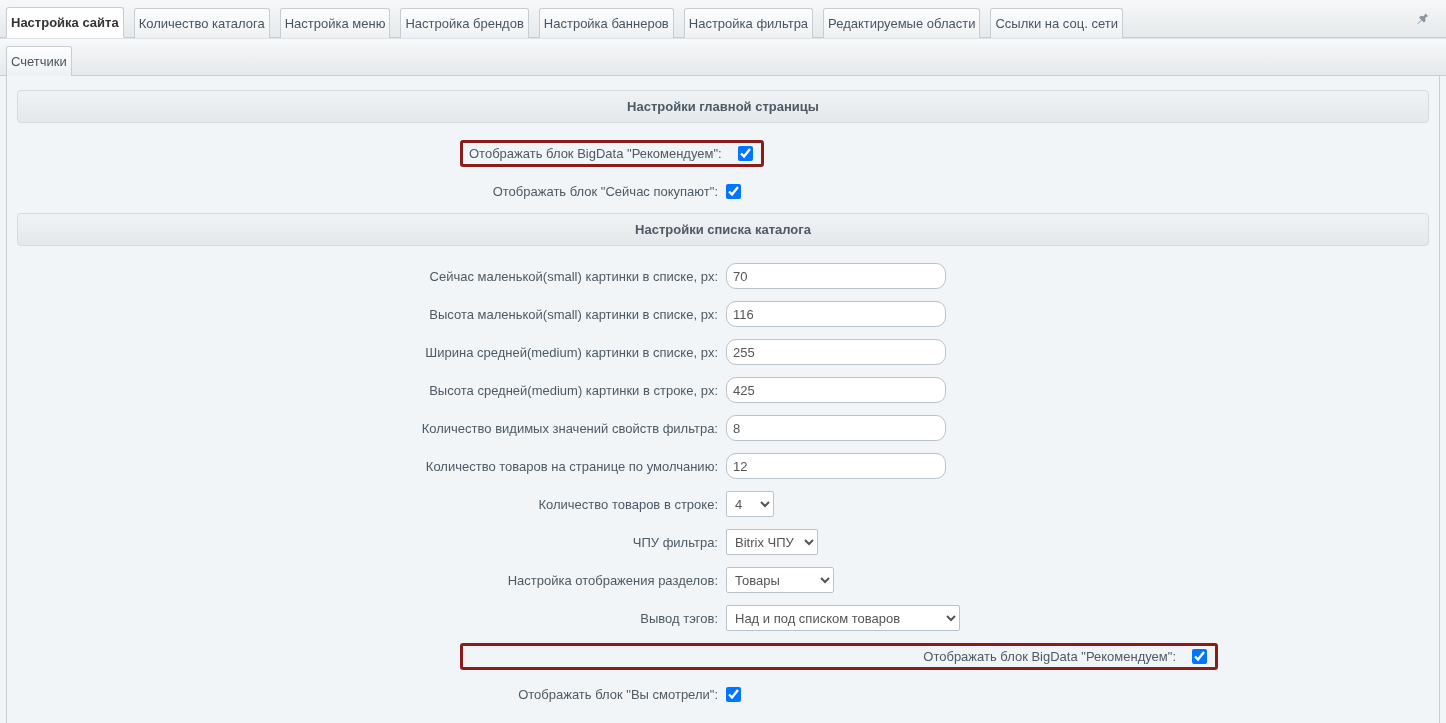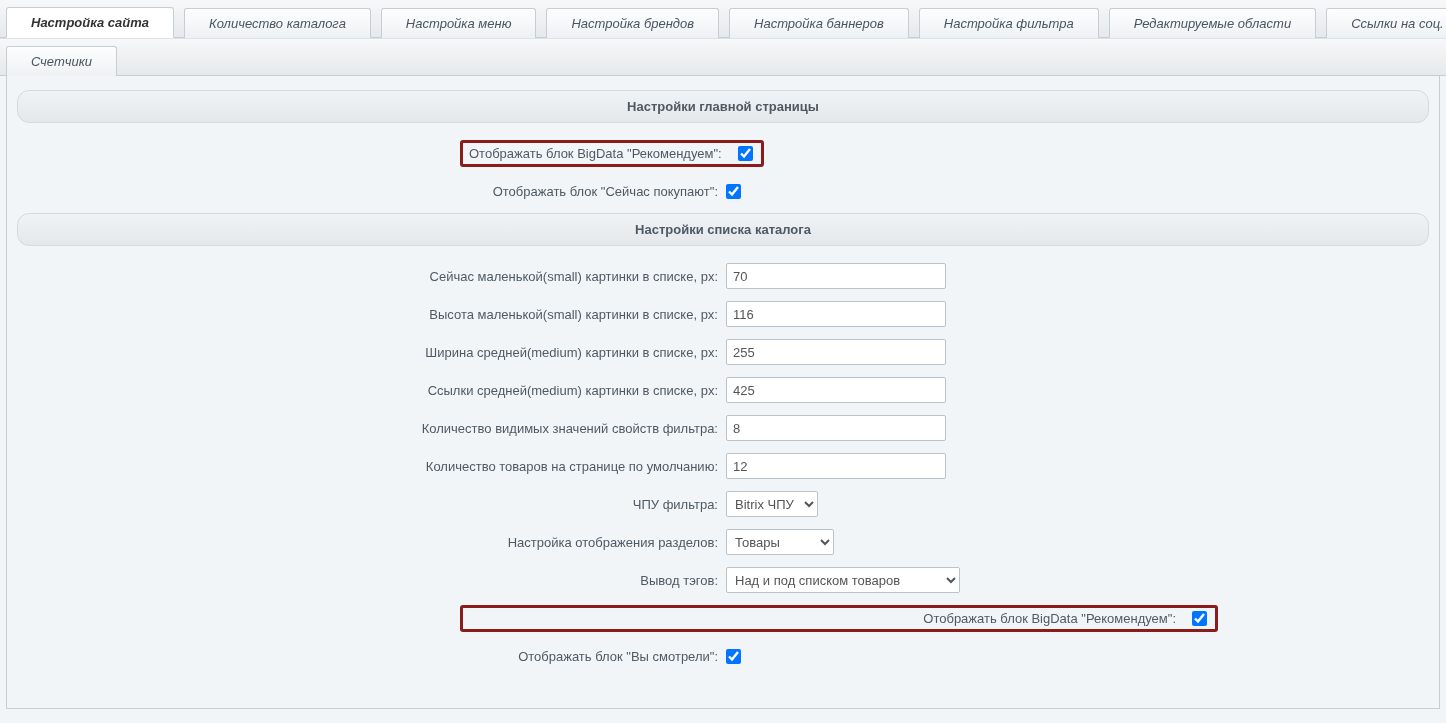--- a/index.html
+++ b/index.html
@@ -7,60 +7,59 @@
   body { width: 1446px; }
 
   
   .tabbar { display: flex; align-items: center; background: linear-gradient(#f6f8f9, #e6e9eb); border-bottom: 1px solid #c6cdd3; padding: 6px 6px 0 6px; position: relative; }
   .tabbar.secondary { border-top: 1px solid #dde2e6; }
   .tab {
     background: linear-gradient(#fdfefe, #eef1f3);
     border: 1px solid #c6cdd3;
     border-bottom: none;
     border-radius: 3px 3px 0 0;
-    padding: 7px 24px;
+    padding: 7px 4px;
     margin-right: 10px;
     font-size: 13px;
     color: #4a5560;
     cursor: pointer;
     white-space: nowrap;
     box-shadow: 0 1px 0 rgba(255,255,255,.8) inset;
     position: relative;
     top: 1px;
-    font-style: italic;
   }
   .tab.active {
     background: #fff;
     font-weight: bold;
     color: #333;
     border-bottom: 1px solid #fff;
     z-index: 2;
   }
   .pin-area { margin-left: auto; padding: 4px 10px 8px 10px; color: #8a949c; }
   .pin-icon { width: 14px; height: 14px; display: inline-block; }
 
   .content { background: #f2f5f7; border: 1px solid #c6cdd3; border-top: none; margin: 0 6px 6px 6px; padding: 14px 4px 30px 4px; }
 
   .section-header {
     background: linear-gradient(#f0f3f5, #e4e8eb);
     border: 1px solid #d4dade;
-    border-radius: 12px;
+    border-radius: 4px;
     text-align: center;
     font-weight: bold;
     color: #4d5a65;
     padding: 8px 0;
     margin: 0 6px 14px 6px;
   }
 
   .form-row { display: flex; align-items: center; margin: 6px 0; min-height: 32px; }
   .form-label { width: 715px; text-align: right; padding-right: 8px; color: #4d5a65; }
   .form-control { flex: 1; text-align: left; }
   input[type="text"].txt {
     width: 220px; height: 26px; padding: 3px 6px;
-    border: 1px solid #b9c3cb; border-radius: 2px; background: #fff; font-size: 13px; color: #555;
+    border: 1px solid #b9c3cb; border-radius: 10px; background: #fff; font-size: 13px; color: #555;
   }
   select.sel {
     height: 26px; padding: 2px 4px; border: 1px solid #b9c3cb; border-radius: 2px; background: #fff; font-size: 13px; color: #555;
   }
   input[type="checkbox"].chk { width: 15px; height: 15px; margin: 0; vertical-align: middle; }
 
   .highlight-box {
     display: inline-flex; align-items: center; gap: 8px;
     border: 3px solid #8a1c1c; border-radius: 3px;
     padding: 3px 8px 3px 6px; margin-left: -6px;
@@ -121,34 +120,42 @@
     <div class="form-label">Высота маленькой(small) картинки в списке, px:</div>
     <div class="form-control"><input type="text" class="txt" value="116" style=""></div>
   </div>
 
   <div class="form-row">
     <div class="form-label">Ширина средней(medium) картинки в списке, px:</div>
     <div class="form-control"><input type="text" class="txt" value="255" style=""></div>
   </div>
 
   <div class="form-row">
-    <div class="form-label">Ссылки средней(medium) картинки в списке, px:</div>
+    <div class="form-label">Высота средней(medium) картинки в строке, px:</div>
     <div class="form-control"><input type="text" class="txt" value="425" style=""></div>
   </div>
 
   <div class="form-row">
     <div class="form-label">Количество видимых значений свойств фильтра:</div>
     <div class="form-control"><input type="text" class="txt" value="8" style=""></div>
   </div>
 
   <div class="form-row">
     <div class="form-label">Количество товаров на странице по умолчанию:</div>
     <div class="form-control"><input type="text" class="txt" value="12" style=""></div>
   </div>
 
+  <div class="form-row">
+    <div class="form-label">Количество товаров в строке:</div>
+    <div class="form-control">
+      <select class="sel" style="width:48px">
+        <option selected="">4</option>
+      </select>
+    </div>
+  </div>
 
   <div class="form-row">
     <div class="form-label">ЧПУ фильтра:</div>
     <div class="form-control">
       <select class="sel" style="width:92px">
         <option selected="">Bitrix ЧПУ</option>
       </select>
     </div>
   </div>
 

